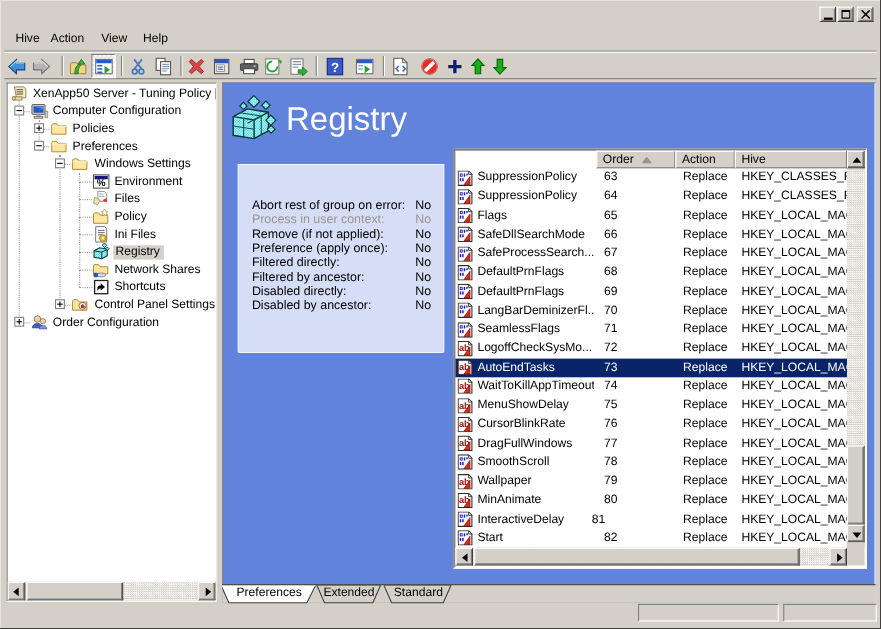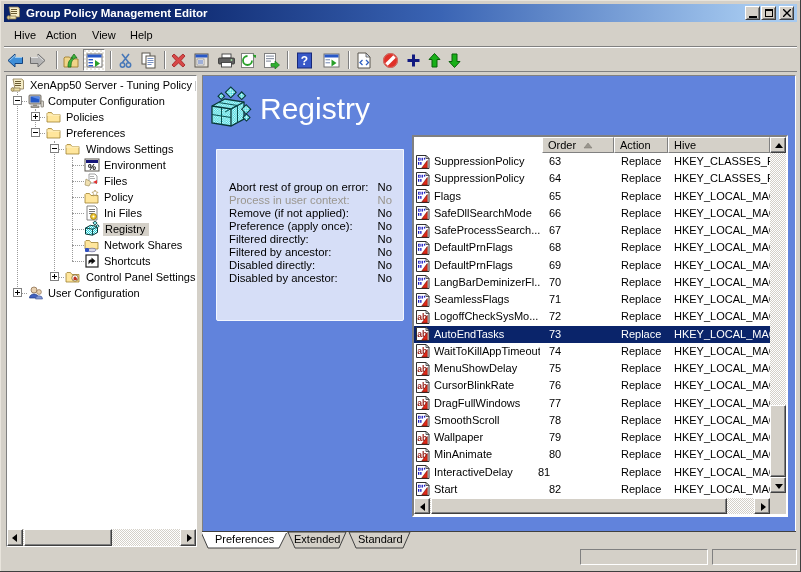--- a/index.html
+++ b/index.html
@@ -48,32 +48,20 @@
 .arr{position:absolute;width:0;height:0}
 
 #tabbar{left:202px;top:531px;width:594px;height:17px;background:#D4D0C8;border-top:1px solid #404040}
 .tab{position:absolute;top:0;height:16px;font-size:11px;line-height:15px;color:#000}
 
 #status{left:4px;top:549px;width:793px;height:16px}
 .spanel{position:absolute;top:0;height:16px;border:1px solid;border-color:#808080 #fff #fff #808080;font-size:11px;line-height:15px;color:#000;padding-left:1px}
 </style></head>
 <body>
 <div id="win">
- <div id="title" class="abs">
-      <svg style="position:absolute;left:2px;top:1px" width="16" height="16" viewBox="0 0 16 16">
-        <path d="M3 2h9l1.5 1.5V12H5z" fill="#F5EDC8" stroke="#8A7A50" stroke-width="0.8"></path>
-        <path d="M12 2l1.5 1.5H12z" fill="#C8B87A"></path>
-        <rect x="5" y="4" width="6" height="1" fill="#6A5A30"></rect>
-        <rect x="5" y="6" width="6" height="1" fill="#6A5A30"></rect>
-        <rect x="5" y="8" width="6" height="1" fill="#6A5A30"></rect>
-        <path d="M2 11h8v3H2z" fill="#EDE0A8" stroke="#8A7A50" stroke-width="0.8"></path>
-        <ellipse cx="2.5" cy="12.5" rx="1.5" ry="1.8" fill="#D8C88A" stroke="#8A7A50" stroke-width="0.7"></ellipse>
-      </svg>
-      <span class="txt">Group Policy Management Editor</span>
-    </div>
  <div class="tbtn" style="left:745px;top:6px">
       <span style="position:absolute;left:3px;top:9px;width:8px;height:2px;background:#000"></span>
     </div>
  <div class="tbtn" style="left:761px;top:6px">
       <span style="position:absolute;left:3px;top:2px;width:8px;height:8px;border:1px solid #000;border-top-width:2px"></span>
     </div>
  <div class="tbtn" style="left:779px;top:6px">
       <svg style="position:absolute;left:3px;top:2px" width="8" height="8" viewBox="0 0 8 8">
         <path d="M0 0 L8 8 M8 0 L0 8" stroke="#000" stroke-width="1.4"></path>
       </svg>
@@ -333,21 +321,21 @@
         <span style="position:absolute;left:79px">Control Panel Settings</span>
       </div>
   <div class="trow" style="top:209px">
         <span class="eb plus" style="left:6px"></span>
         <svg class="ticn" style="left:21px" viewBox="0 0 16 16">
           <circle cx="6" cy="5" r="3" fill="#E8D0B0" stroke="#806040" stroke-width="0.7"></circle>
           <path d="M1.5 13 a4.5 4 0 0 1 9 0z" fill="#4060C0" stroke="#203880" stroke-width="0.7"></path>
           <circle cx="11" cy="7" r="2.4" fill="#E8D0B0" stroke="#806040" stroke-width="0.6"></circle>
           <path d="M7.5 14 a3.5 3.2 0 0 1 7 0z" fill="#8098D8" stroke="#405090" stroke-width="0.6"></path>
         </svg>
-        <span style="position:absolute;left:41px">User Configuration</span>
+        <span style="position:absolute;left:41px">Order Configuration</span>
       </div>
   <div style="position:absolute;left:0;bottom:0;width:189px;height:17px;background:#D4D0C8">
     <div class="track" style="position:absolute;left:16px;top:0;width:157px;height:17px"></div>
     <div class="sbtn" style="left:0;top:0;height:17px">
           <span class="arr" style="left:4px;top:4px;border-top:4px solid transparent;border-bottom:4px solid transparent;border-right:5px solid #000"></span>
         </div>
     <div style="position:absolute;left:17px;top:0;width:88px;height:17px;background:#D4D0C8;border:1px solid;border-color:#fff #404040 #404040 #fff;box-shadow:inset -1px -1px 0 #808080"></div>
     <div class="sbtn" style="left:173px;top:0;height:17px">
           <span class="arr" style="left:6px;top:4px;border-top:4px solid transparent;border-bottom:4px solid transparent;border-left:5px solid #000"></span>
         </div>

